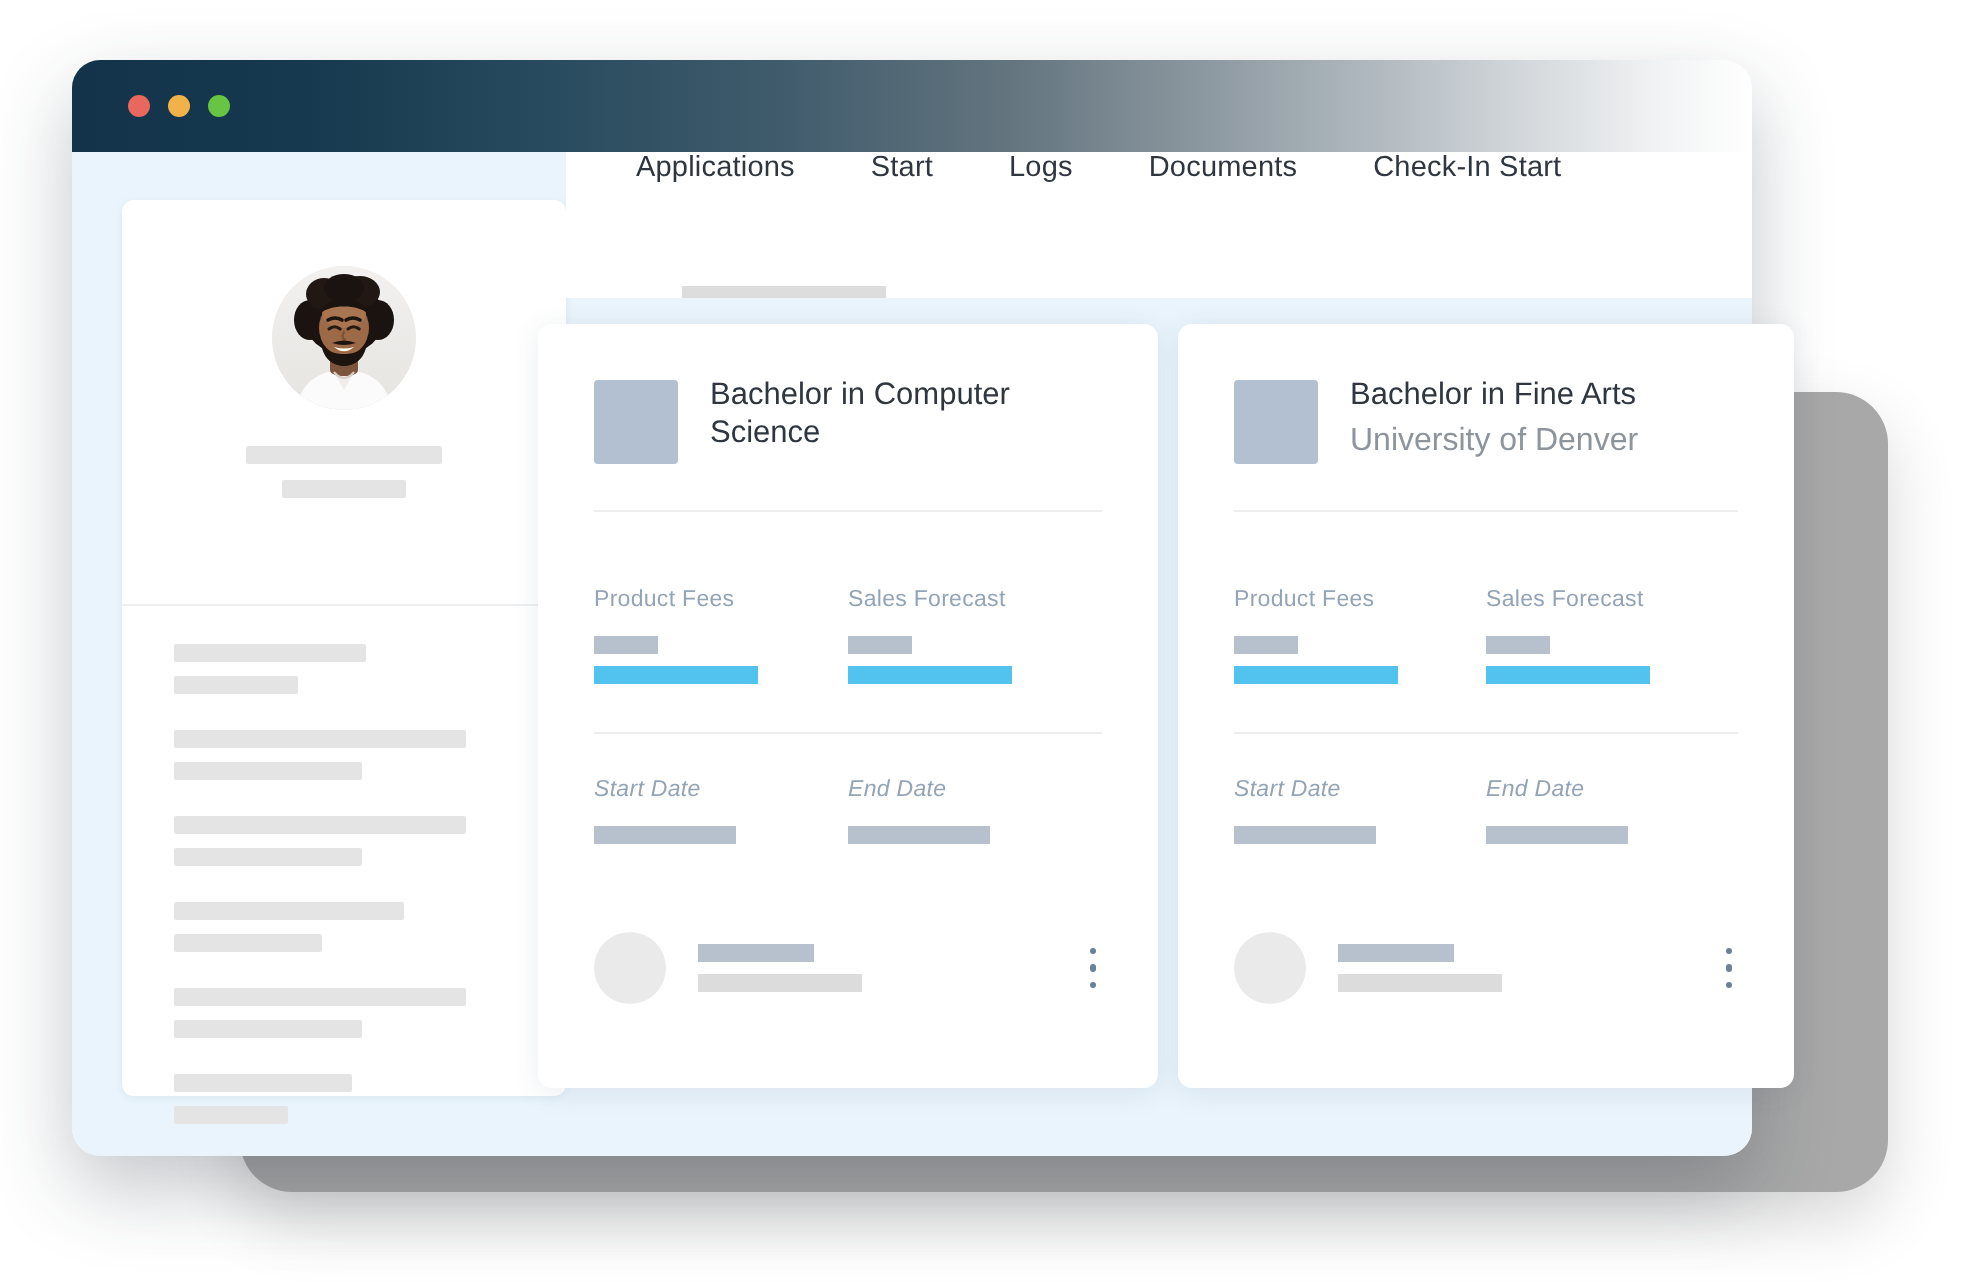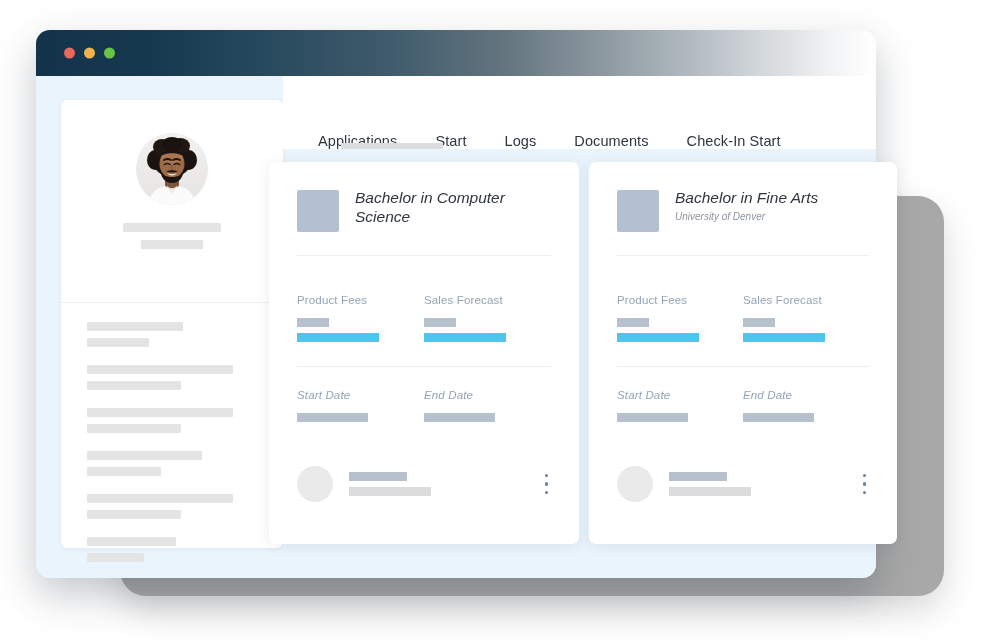--- a/index.html
+++ b/index.html
@@ -145,21 +145,21 @@
     position: absolute;
     left: 247px;
     top: 0;
     width: 593px;
     height: 73px;
     background: #ffffff;
     border-radius: 0 0 0 0;
   }
   .tabs {
     display: flex;
-    align-items: flex-end;
+    align-items: flex-start;
     height: 100%;
     padding-left: 35px;
     gap: 38px;
   }
   .tab {
     font-size: 14.5px;
     color: #2f3640;
     letter-spacing: 0.1px;
     white-space: nowrap;
     cursor: pointer;
@@ -179,37 +179,37 @@
     background: #ffffff;
     border-radius: 7px;
     box-shadow: 0 2px 14px rgba(60,80,110,0.10);
     overflow: hidden;
   }
   .card-a { left: 269px; top: 162px; width: 310px; height: 382px; }
   .card-b { left: 589px; top: 162px; width: 308px; height: 382px; }
 
   .card-inner { padding: 26px 28px 0 28px; }
 
-  .card-head { display: flex; align-items: flex-start; gap: 16px; font-style: italic; }
+  .card-head { display: flex; align-items: flex-start; gap: 16px; }
   .card-logo {
     width: 42px; height: 42px;
     background: #b3c0d1;
     border-radius: 2px;
     flex: 0 0 auto;
     margin-top: 2px;
   }
   .card-title {
     font-size: 15.5px;
     color: #2f3640;
     line-height: 1.25;
     margin: 0 0 4px 0;
     font-weight: 400;
   }
   .card-sub {
-    font-size: 10px;
+    font-size: 16px;
     color: #8d949c;
     line-height: 1.2;
   }
 
   .hr {
     height: 1px;
     background: #eceef0;
     margin: 23px 0 0 0;
   }
 

